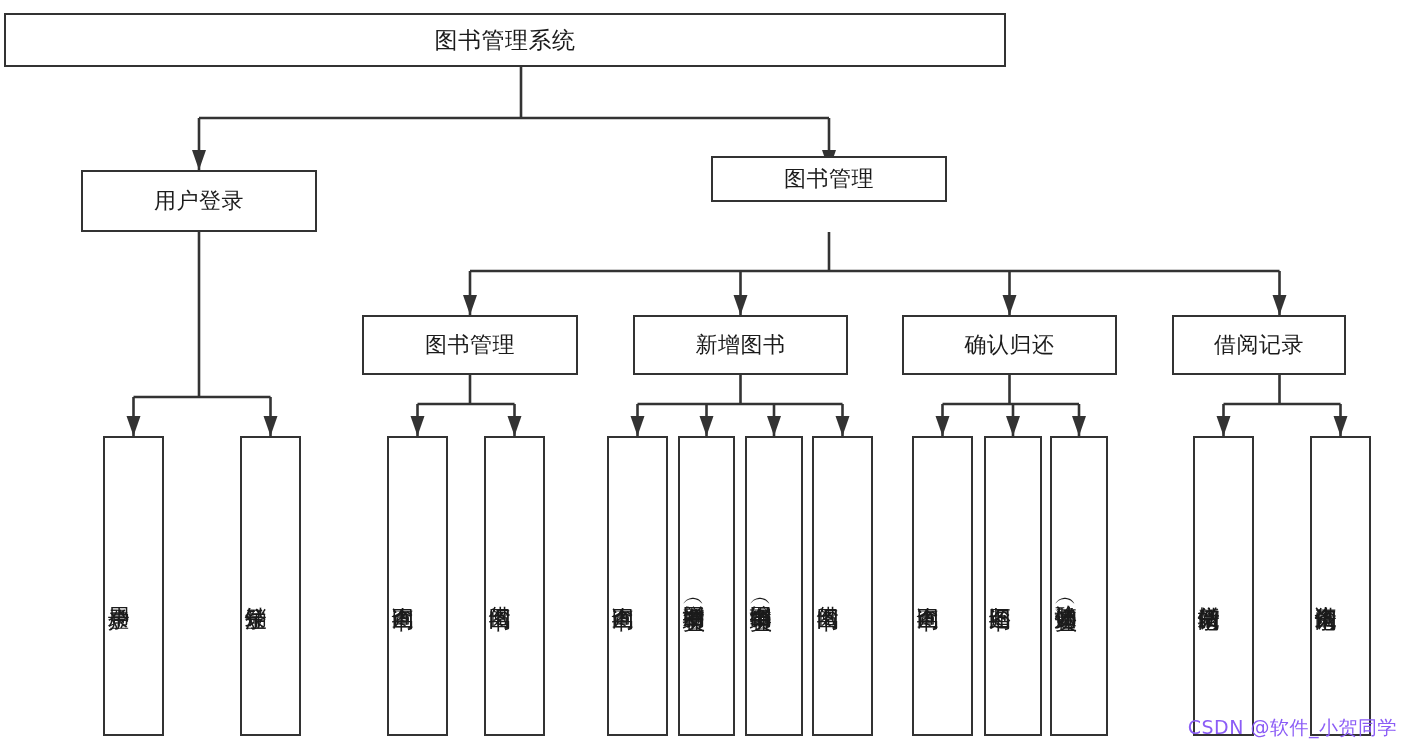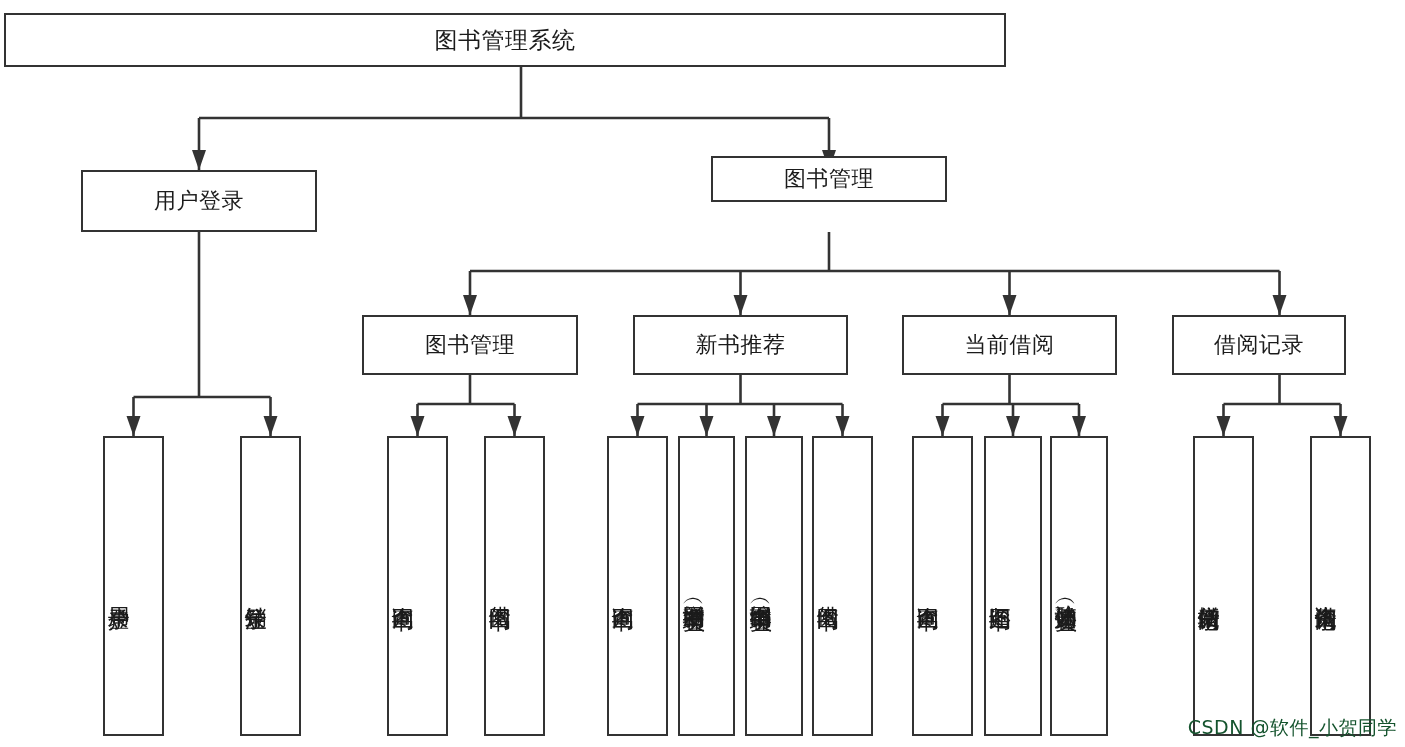--- a/index.html
+++ b/index.html
@@ -53,21 +53,21 @@
     line-height: 1.22;
     letter-spacing: 1px;
     white-space: normal;
   }
   .node.root .label { font-size: 23px; }
   .watermark {
     position: absolute;
     right: 8px;
     bottom: 6px;
     font-size: 19px;
-    color: #14532d;
+    color: #8b5cf6;
     letter-spacing: 0.5px;
     white-space: nowrap;
     text-align: center;
   }
 </style>
 </head>
 <body>
 
 <div id="canvas">
   <svg id="edges" xmlns="http://www.w3.org/2000/svg">
@@ -131,24 +131,24 @@
       <div class="node" style="left: 81px; top: 170px; width: 236px; height: 62px;">
         <span class="label">用户登录</span>
       </div>
       <div class="node" style="left: 711px; top: 156px; width: 236px; height: 46px;">
         <span class="label">图书管理</span>
       </div>
       <div class="node" style="left: 362px; top: 315px; width: 216px; height: 60px;">
         <span class="label">图书管理</span>
       </div>
       <div class="node" style="left: 633px; top: 315px; width: 215px; height: 60px;">
-        <span class="label">新书推荐</span>
+        <span class="label">新增图书</span>
       </div>
       <div class="node" style="left: 902px; top: 315px; width: 215px; height: 60px;">
-        <span class="label">当前借阅</span>
+        <span class="label">确认归还</span>
       </div>
       <div class="node" style="left: 1172px; top: 315px; width: 174px; height: 60px;">
         <span class="label">借阅记录</span>
       </div>
       <div class="node vert" style="left: 103px; top: 436px; width: 61px; height: 300px;">
         <span class="label">用户登录</span>
       </div>
       <div class="node vert" style="left: 240px; top: 436px; width: 61px; height: 300px;">
         <span class="label">注销登录</span>
       </div>

